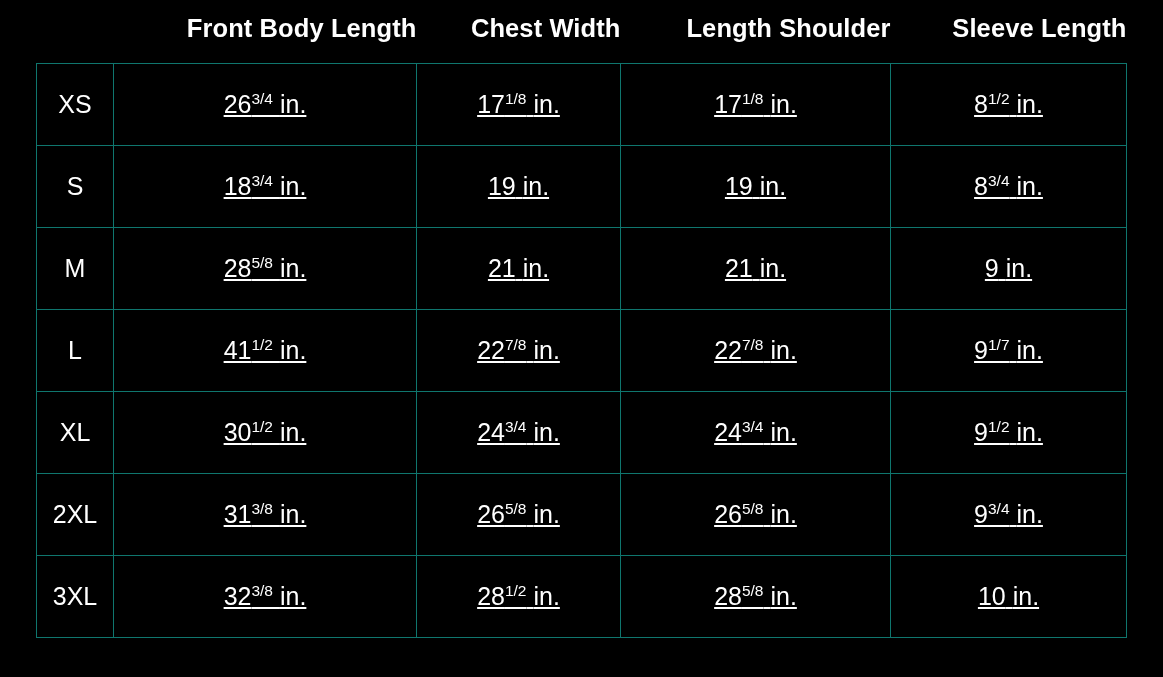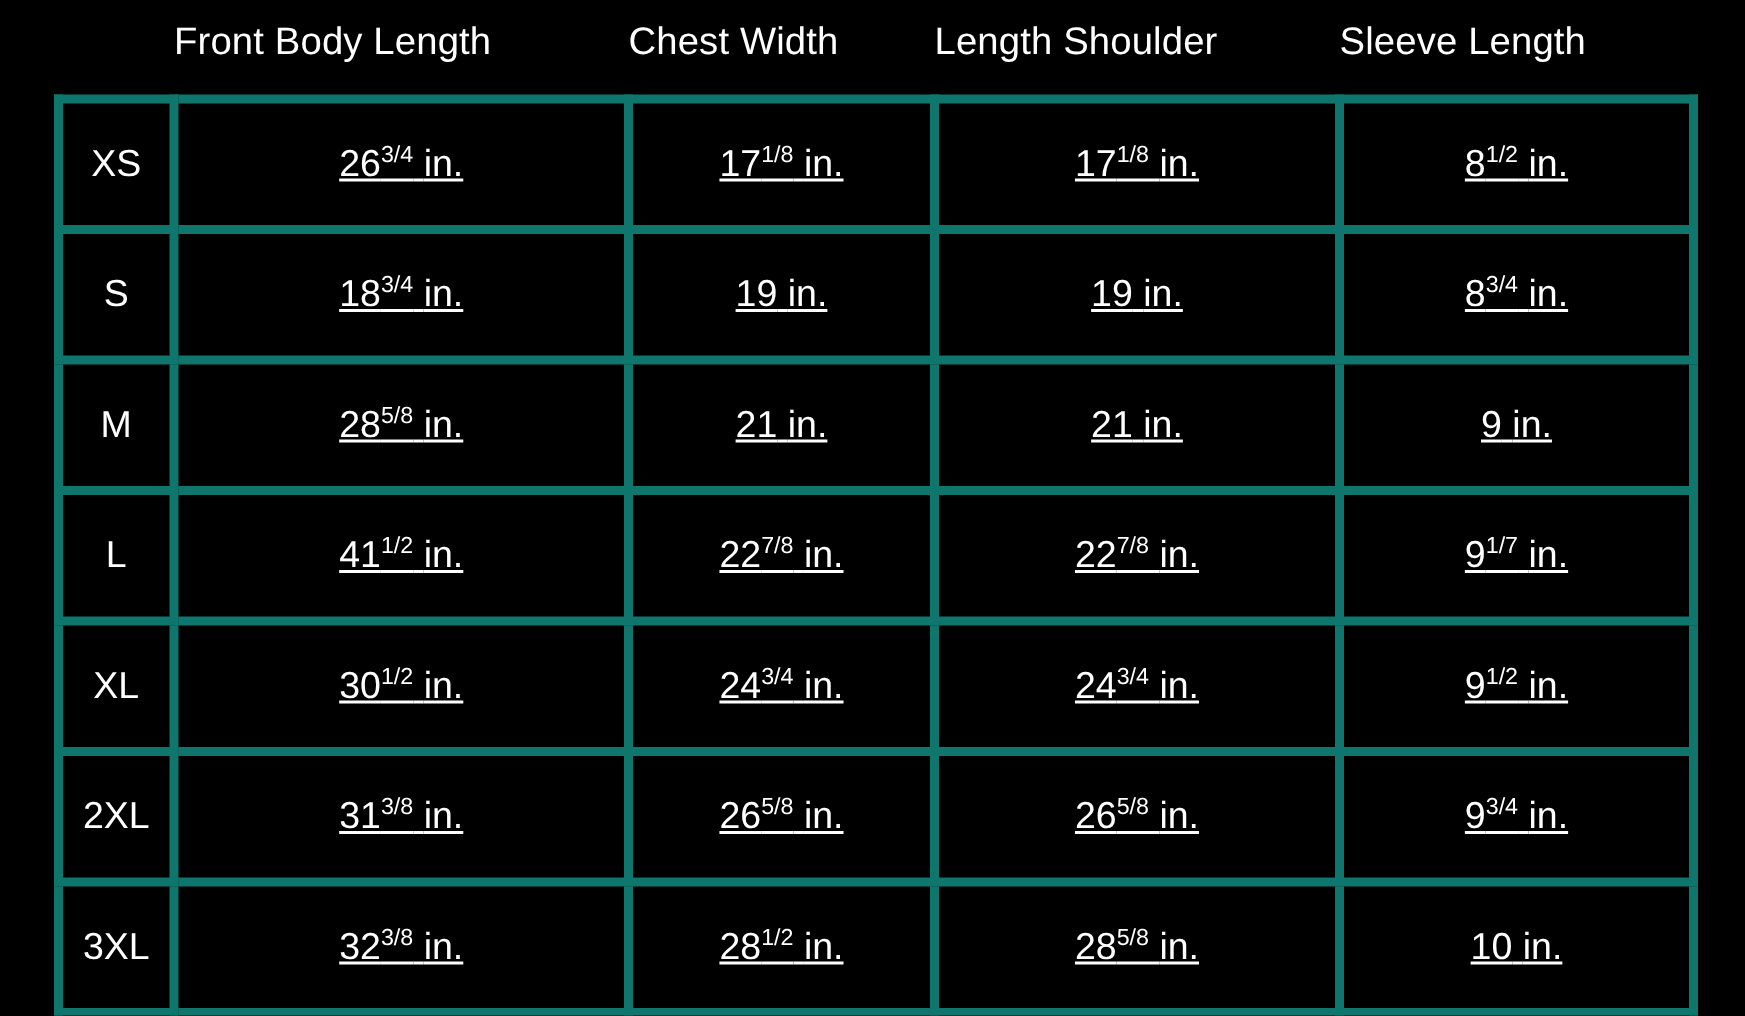--- a/index.html
+++ b/index.html
@@ -33,31 +33,31 @@
   table.chart col.c-col    { width: 303px; }
   table.chart col.c-col2   { width: 204px; }
   table.chart col.c-col3   { width: 270px; }
   table.chart col.c-col4   { width: 236px; }
 
   thead th {
     border: none;
     background: #000000;
     color: #ffffff;
     font-size: 25.5px;
-    font-weight: normal;
+    font-weight: bold;
     letter-spacing: 0.1px;
     padding: 0 0 20px 0;
-    text-align: left;
+    text-align: right;
     vertical-align: bottom;
     white-space: nowrap;
   }
   thead th.h-blank { font-size: 0; }
 
   tbody td {
-    border: 6px solid #0f766e;
+    border: 1px solid #0f766e;
     background: #000000;
     color: #ffffff;
     font-size: 25px;
     font-weight: 400;
     text-align: center;
     vertical-align: middle;
     height: 81px;
     padding: 0;
     white-space: nowrap;
   }

